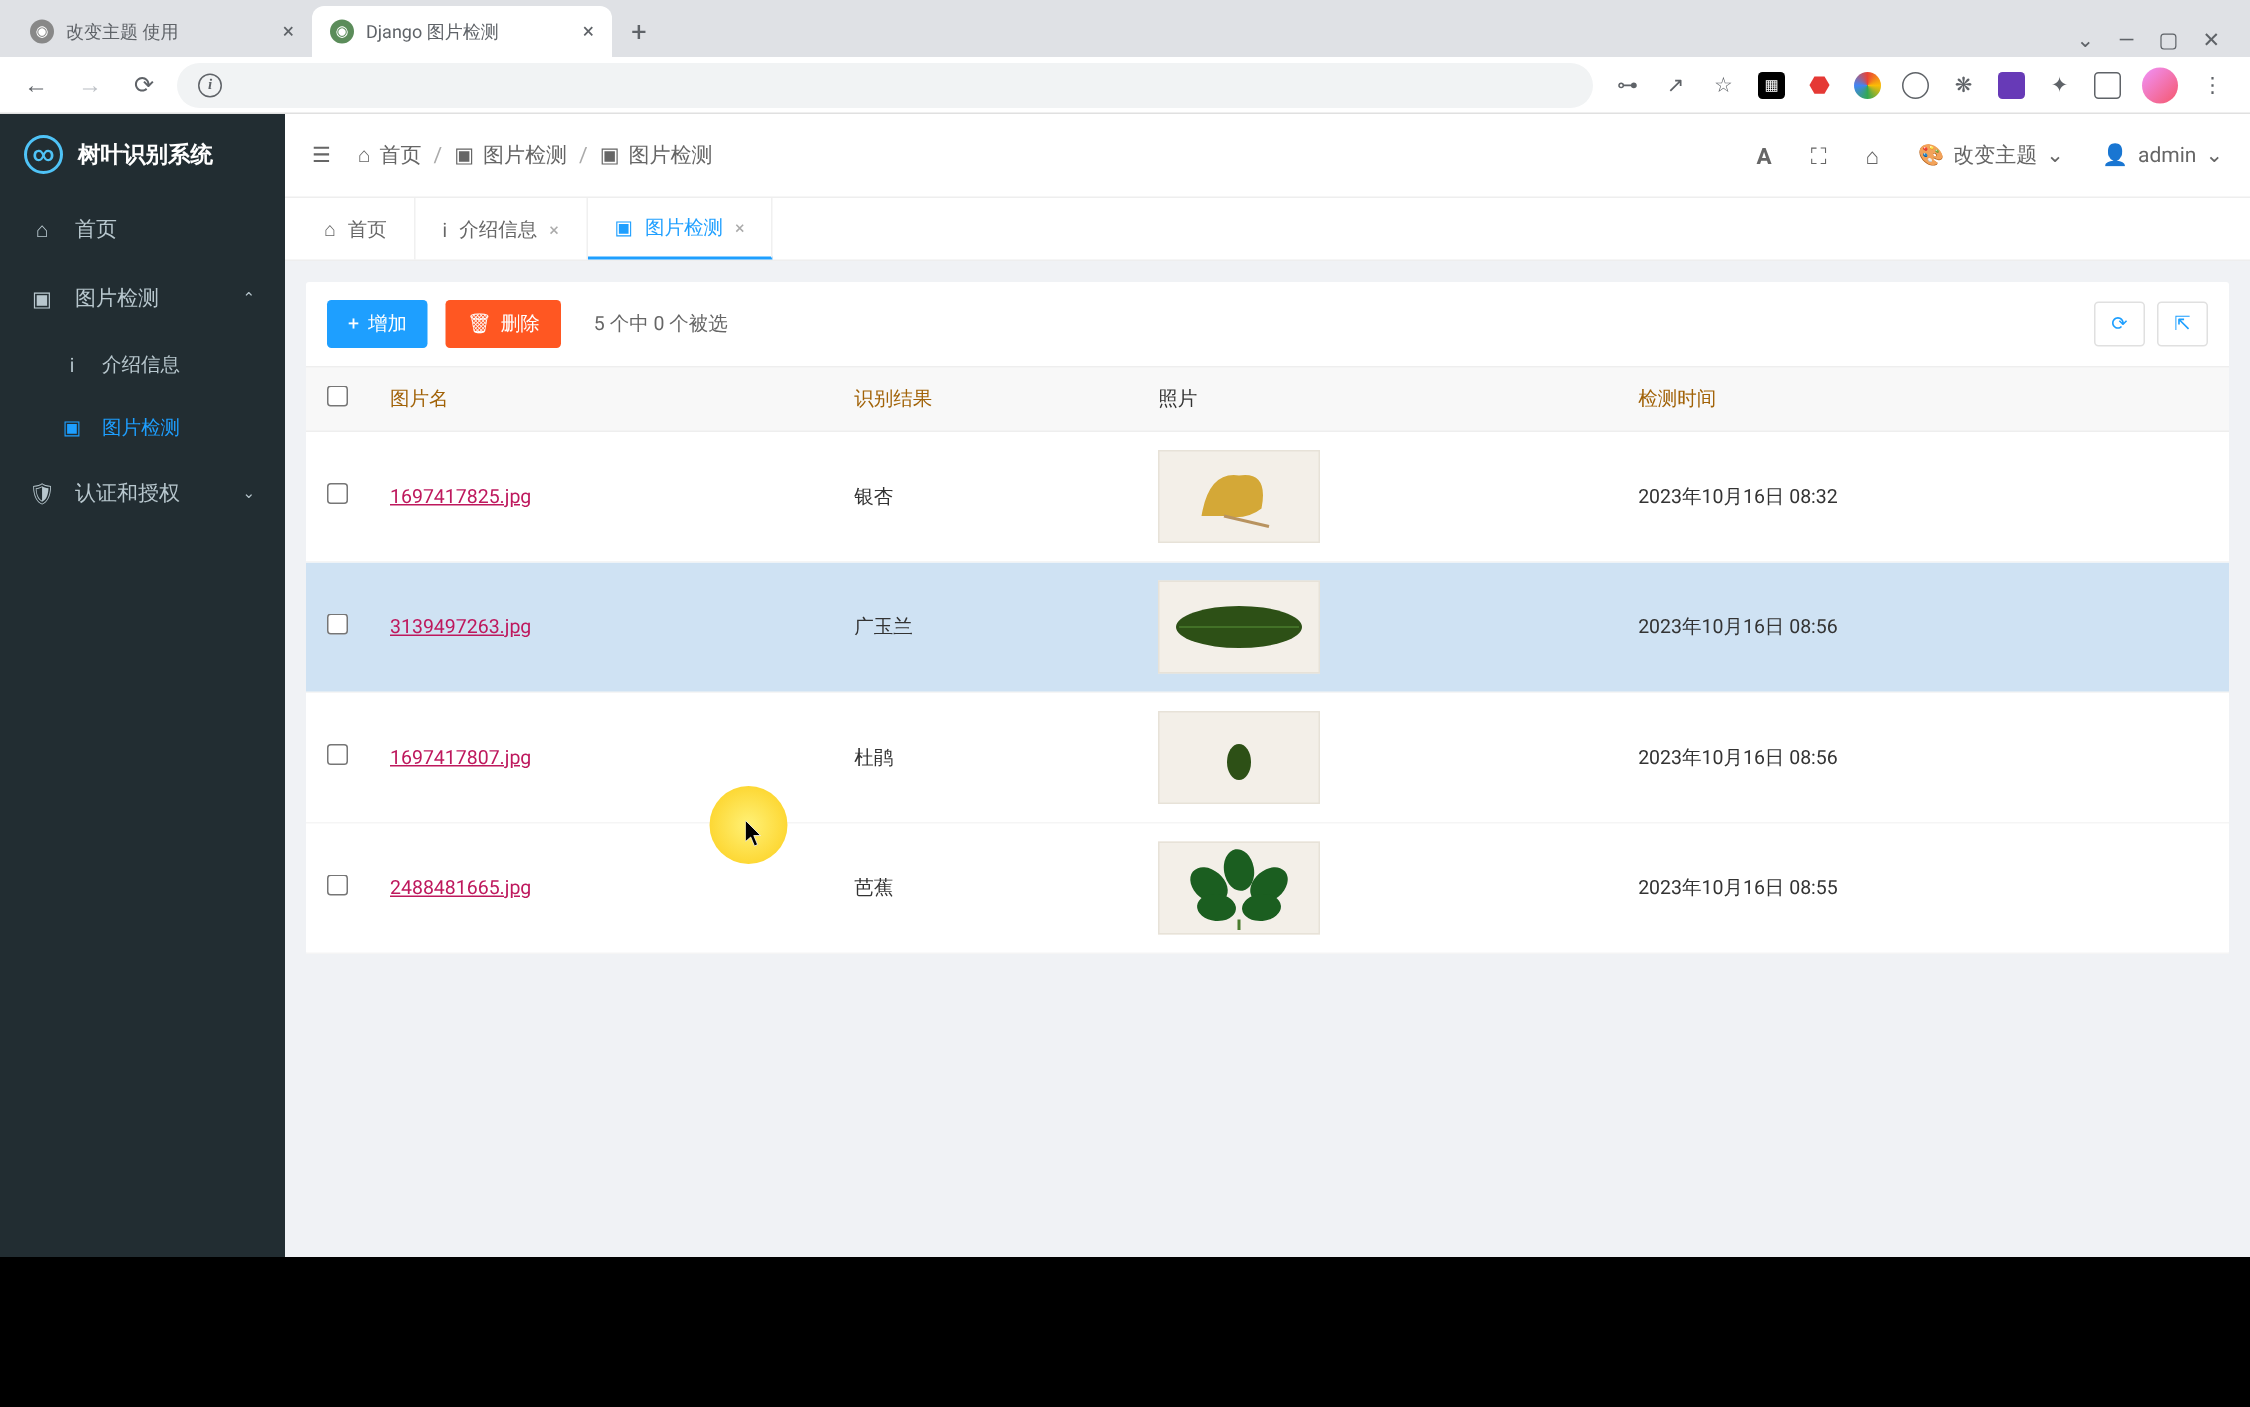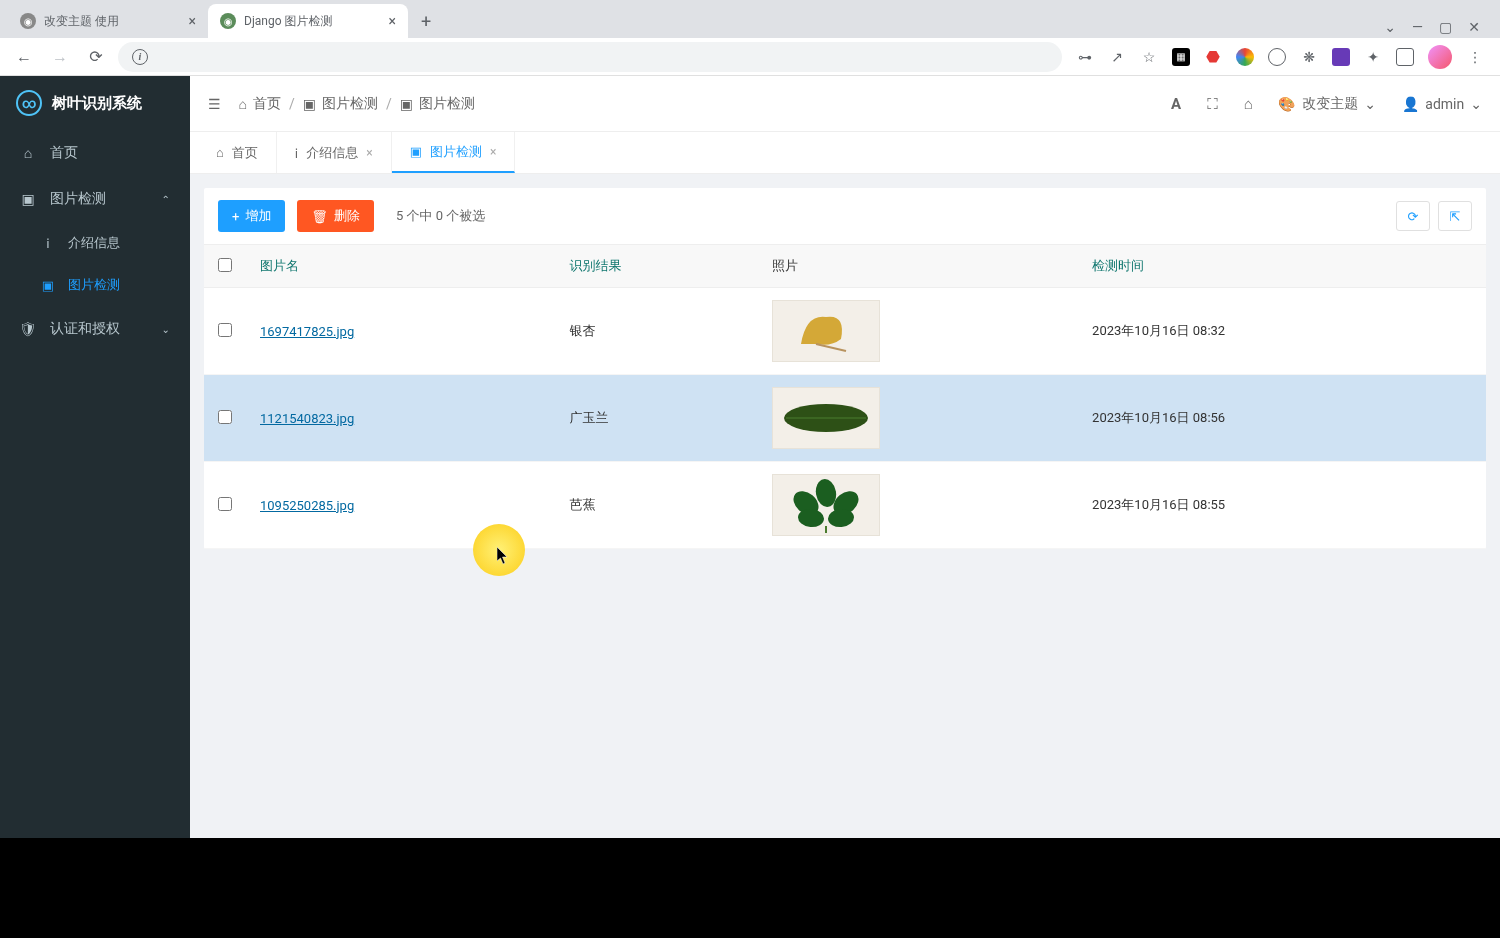--- a/index.html
+++ b/index.html
@@ -52,26 +52,26 @@
 .card { background: #fff; border-radius: 2px; }
 .toolbar { padding: 12px 14px; display: flex; align-items: center; gap: 12px; }
 .btn { display: inline-flex; align-items: center; gap: 6px; padding: 7px 14px; border-radius: 3px; font-size: 13px; cursor: pointer; border: none; color: #fff; }
 .btn-primary { background: #1e9fff; }
 .btn-danger { background: #ff5722; }
 .status-text { font-size: 13px; color: #666; margin-left: 10px; }
 .toolbar-right { margin-left: auto; display: flex; gap: 8px; }
 .icon-btn { width: 34px; height: 30px; border: 1px solid #e0e0e0; border-radius: 3px; display: flex; align-items: center; justify-content: center; color: #1e9fff; cursor: pointer; font-size: 13px; }
 
 table { width: 100%; border-collapse: collapse; }
-th { background: #f8f8f8; text-align: left; padding: 12px 14px; font-size: 13px; font-weight: 500; color: #0f766e; border-top: 1px solid #eee; border-bottom: 1px solid #eee; }
+th { background: #f8f8f8; text-align: left; padding: 12px 14px; font-size: 13px; font-weight: 500; color: #a16207; border-top: 1px solid #eee; border-bottom: 1px solid #eee; }
 th.nolink { color: #333; }
 td { padding: 12px 14px; font-size: 13px; color: #333; border-bottom: 1px solid #f5f5f5; }
 tr.highlighted td { background: #cfe2f3; }
 tr.alt td { background: #fafafa; }
-.link { color: #0369a1; }
+.link { color: #be185d; }
 .chk-col { width: 40px; }
 .img-col { width: 320px; }
 .thumb { width: 108px; height: 62px; background: #f3efe8; border: 1px solid #e7e2d8; display: flex; align-items: center; justify-content: center; }
 
 .cursor-highlight {
   position: absolute; width: 52px; height: 52px; border-radius: 50%;
   background: radial-gradient(circle, #fff176 0%, #fdd835 70%, rgba(253,216,53,0) 100%);
   top: 350px; left: 283px; pointer-events: none; z-index: 50;
 }
 .cursor-arrow {
@@ -250,35 +250,48 @@
                     <svg width="70" height="45" viewBox="0 0 70 45">
                       <path d="M10 35 Q15 5 35 8 Q55 5 50 30 Q40 38 25 35 Z" fill="#d4a837"></path>
                       <path d="M25 35 L55 42" stroke="#b8935f" stroke-width="2"></path>
                     </svg>
                   </div>
                 </td>
     <td>2023年10月16日 08:32</td>
   </tr>
               <tr class="highlighted">
     <td><input type="checkbox" style=""></td>
-    <td><a href="#" class="link">1121540823.jpg</a></td>
+    <td><a href="#" class="link">3139497263.jpg</a></td>
     <td>广玉兰</td>
     <td>
                   <div class="thumb">
                     <svg width="90" height="40" viewBox="0 0 90 40">
                       <ellipse cx="45" cy="20" rx="42" ry="14" fill="#2d5016"></ellipse>
                       <path d="M5 20 L85 20" stroke="#4a7c2e" stroke-width="1"></path>
                     </svg>
                   </div>
                 </td>
     <td>2023年10月16日 08:56</td>
   </tr>
               <tr>
     <td><input type="checkbox" style=""></td>
-    <td><a href="#" class="link">1095250285.jpg</a></td>
+    <td><a href="#" class="link">1697417807.jpg</a></td>
+    <td>杜鹃</td>
+    <td>
+                  <div class="thumb">
+                    <svg width="90" height="50" viewBox="0 0 90 50">
+                      <ellipse cx="45" cy="28" rx="8" ry="12" fill="#2d5016"></ellipse>
+                    </svg>
+                  </div>
+                </td>
+    <td>2023年10月16日 08:56</td>
+  </tr>
+              <tr>
+    <td><input type="checkbox" style=""></td>
+    <td><a href="#" class="link">2488481665.jpg</a></td>
     <td>芭蕉</td>
     <td>
                   <div class="thumb">
                     <svg width="90" height="55" viewBox="0 0 90 55">
                       <g fill="#1b5e20">
                         <ellipse cx="45" cy="15" rx="10" ry="14" transform="rotate(-10 45 15)"></ellipse>
                         <ellipse cx="25" cy="25" rx="10" ry="14" transform="rotate(-50 25 25)"></ellipse>
                         <ellipse cx="65" cy="25" rx="10" ry="14" transform="rotate(50 65 25)"></ellipse>
                         <ellipse cx="30" cy="40" rx="9" ry="13" transform="rotate(-85 30 40)"></ellipse>
                         <ellipse cx="60" cy="40" rx="9" ry="13" transform="rotate(85 60 40)"></ellipse>

